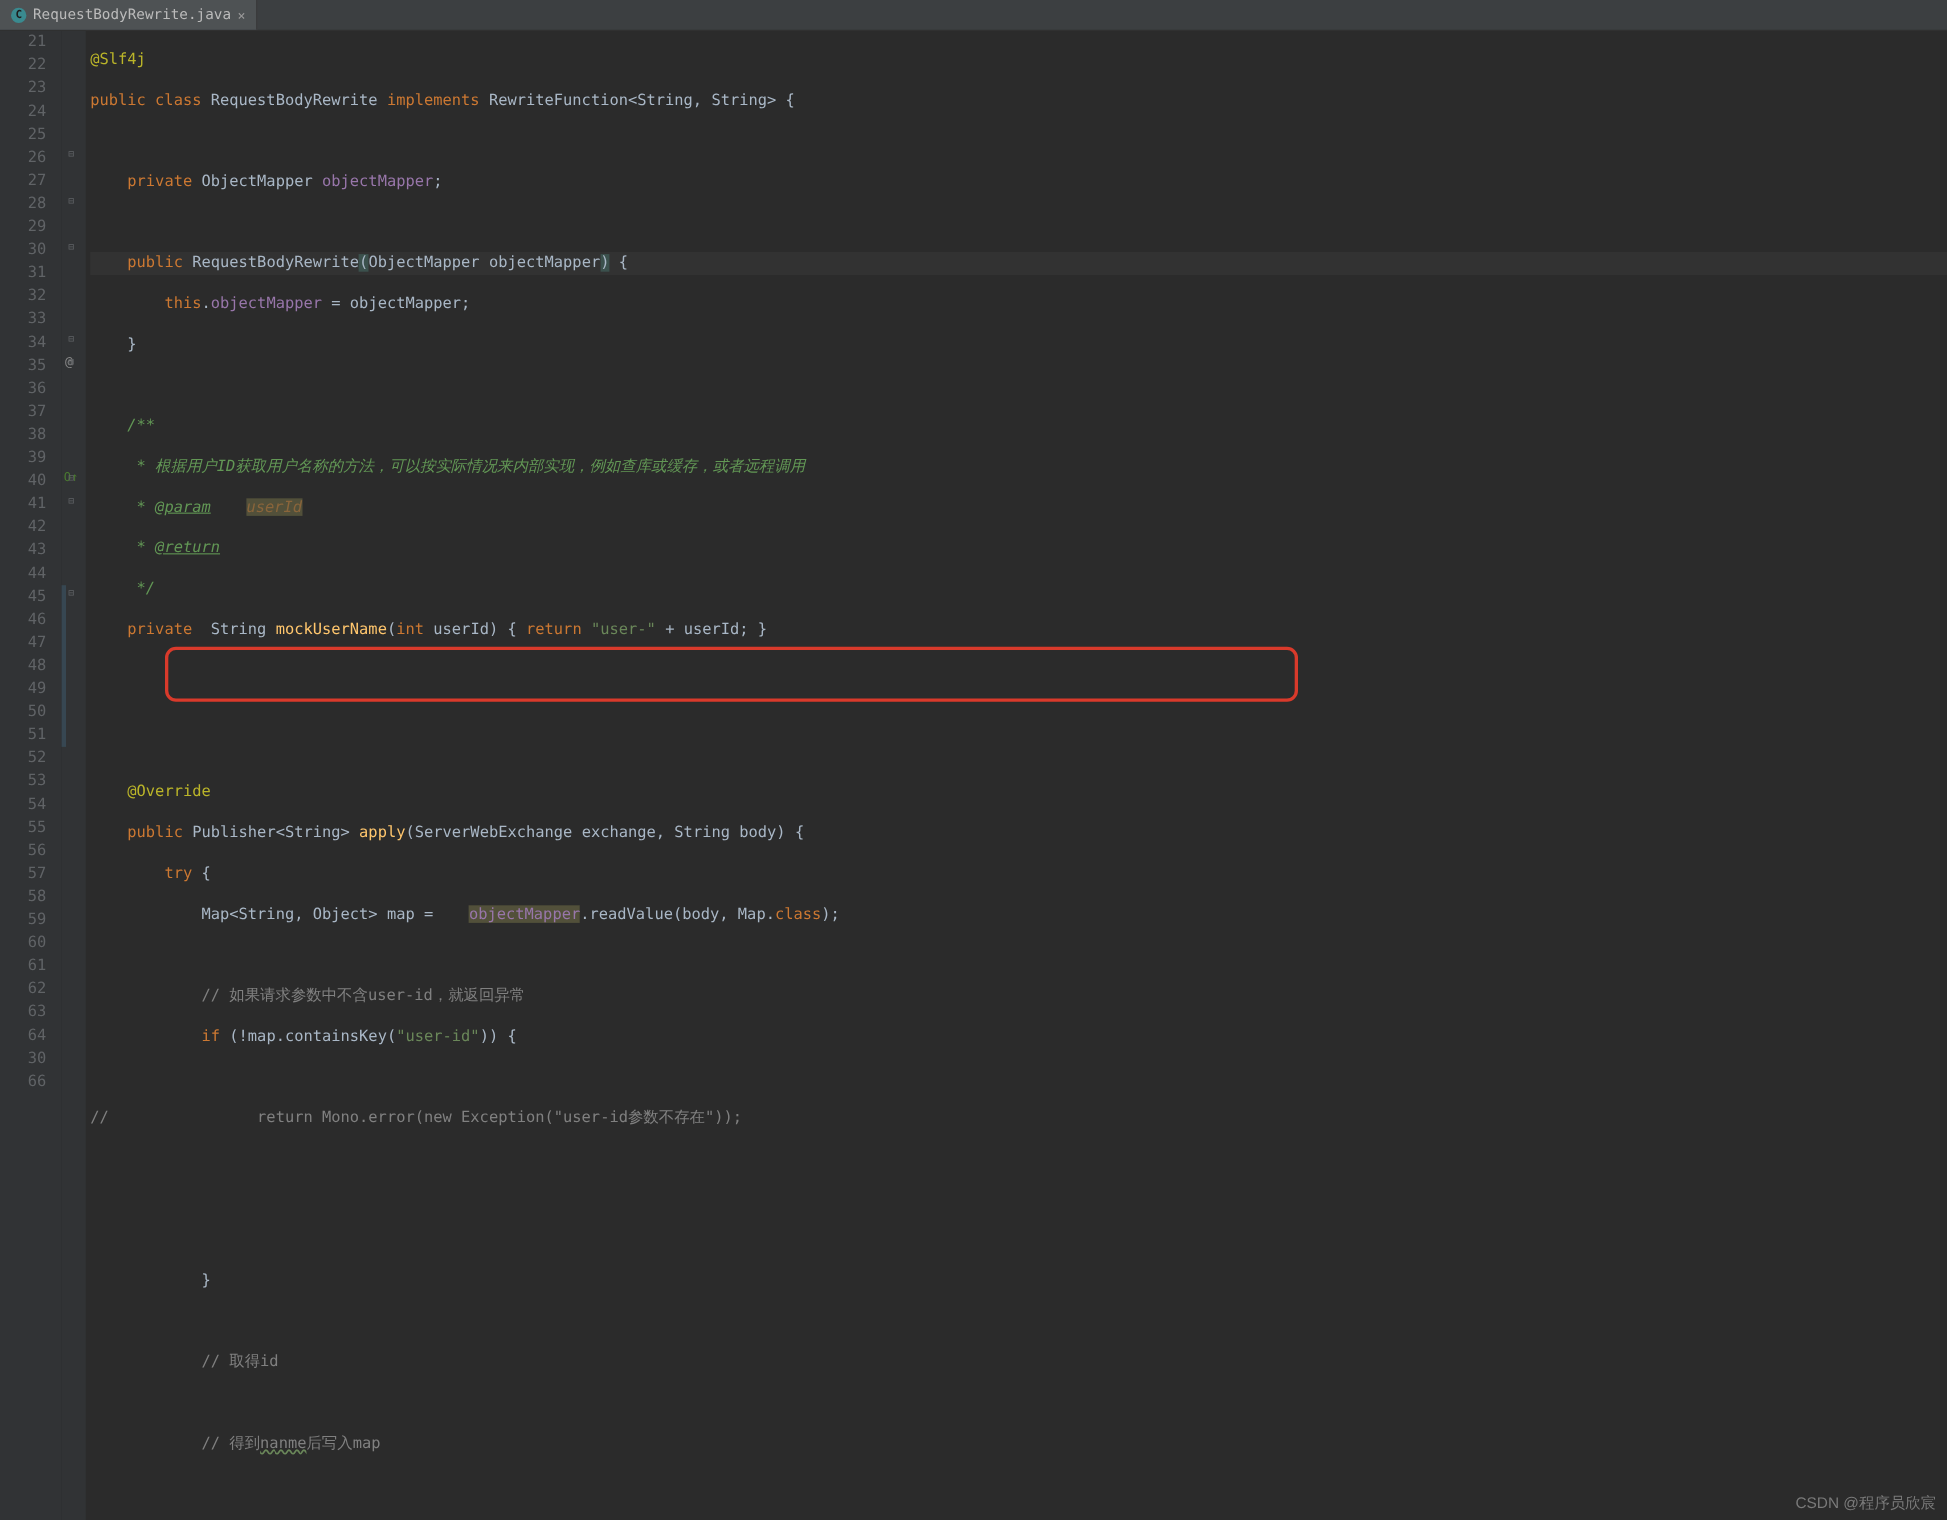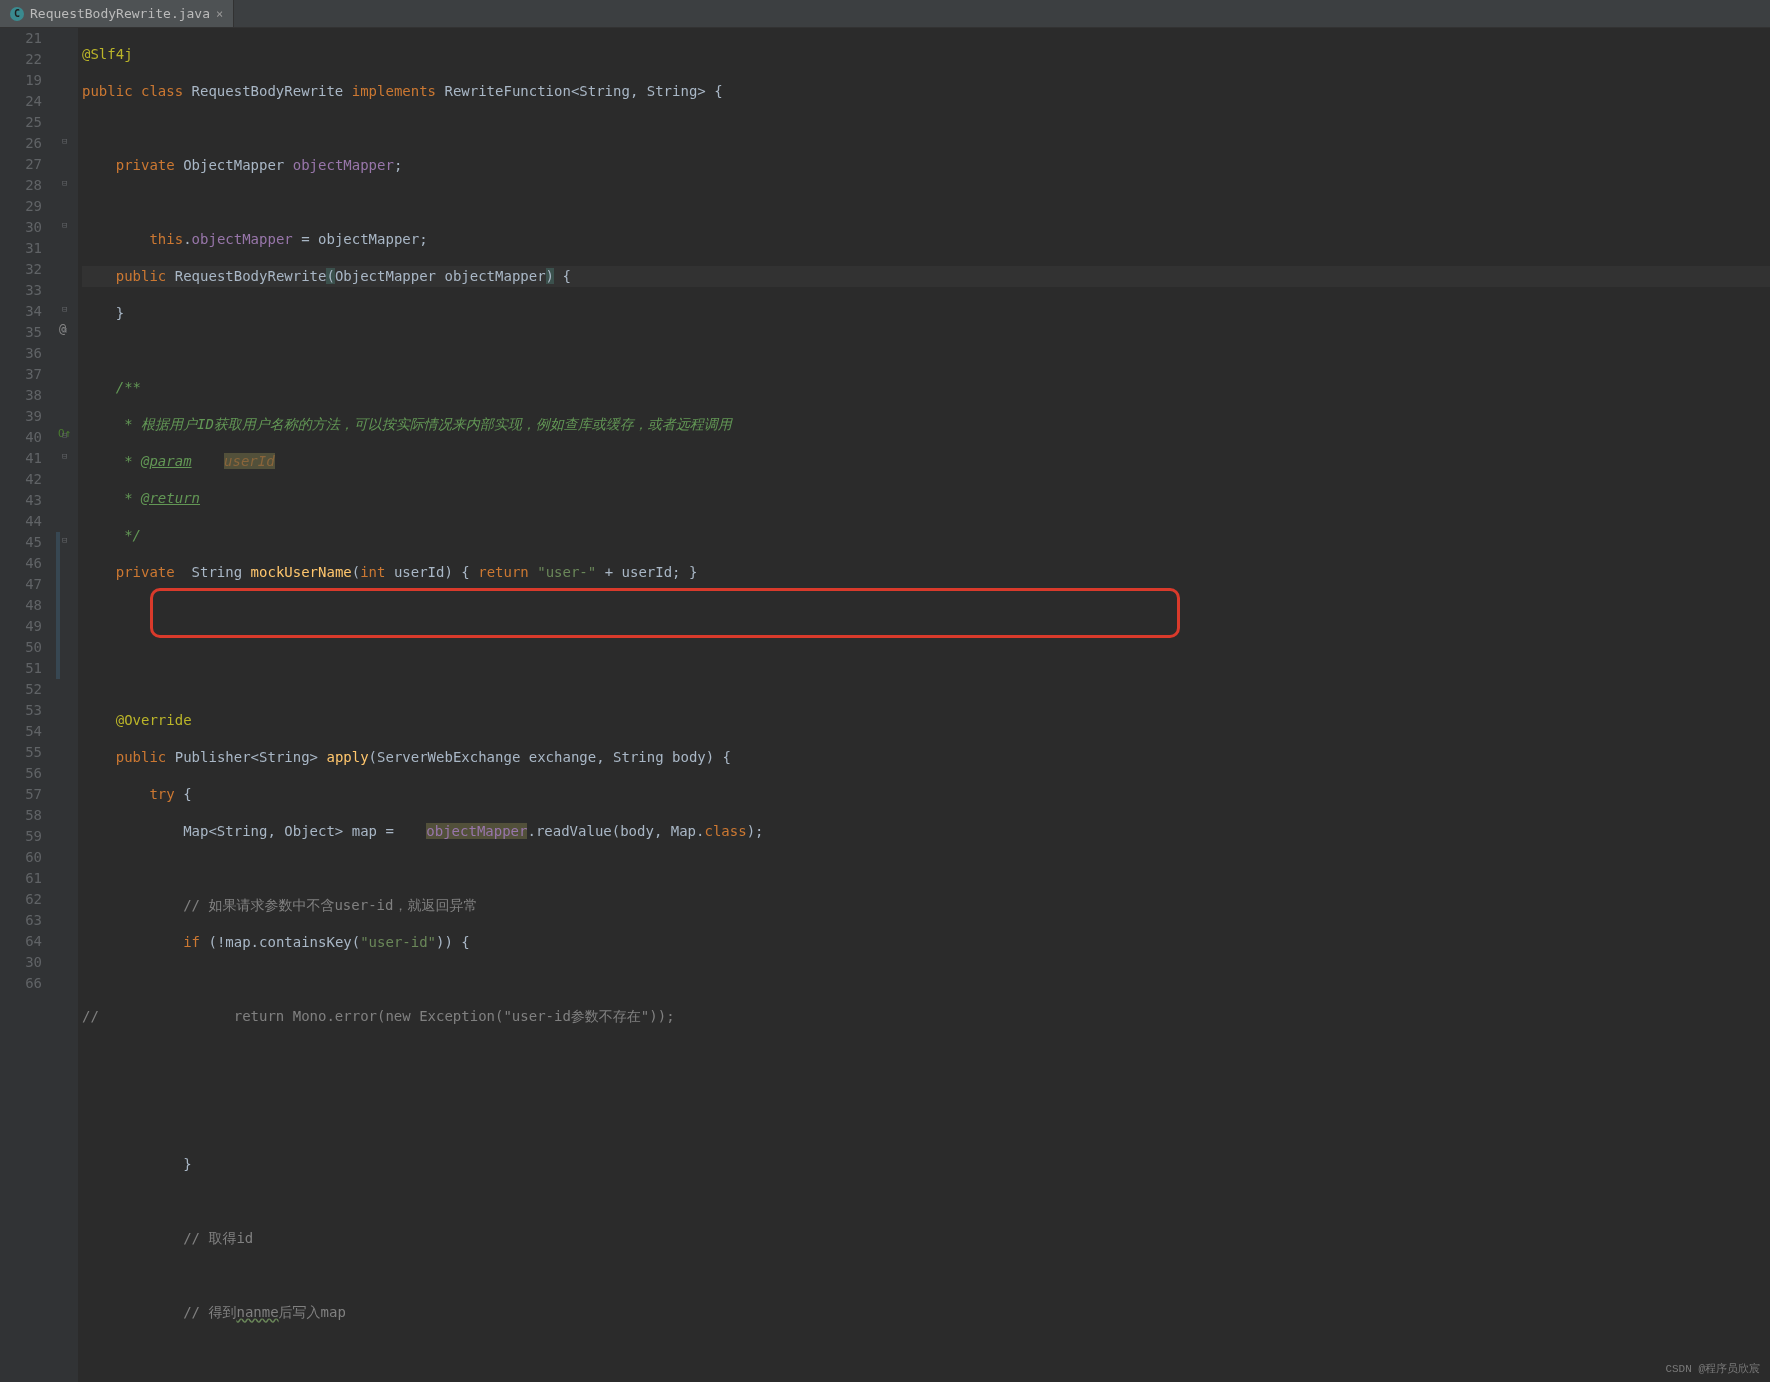--- a/index.html
+++ b/index.html
@@ -89,22 +89,22 @@
       position: absolute;
       color: #606366;
       font-size: 9px;
       left: 6px;
     }
     .watermark {
       position: fixed;
       bottom: 6px;
       right: 10px;
       color: #7a7a7a;
-      font-size: 11px;
-      font-family: Liberation Mono, monospace;
+      font-size: 14px;
+      font-family: Liberation Sans, sans-serif;
     }
     .change-marker {
       position: absolute;
       left: 0;
       width: 4px;
       background: #374752;
     }
   </style>
 </head>
 <body>
@@ -114,21 +114,21 @@
     <span class="tab-icon">C</span>
     <span class="tab-label">RequestBodyRewrite.java</span>
     <span class="tab-close">×</span>
   </div>
 </div>
 
 <div class="editor">
   <div class="gutter" id="gutter">
       <div class="line-row">21</div>
       <div class="line-row">22</div>
-      <div class="line-row">19</div>
+      <div class="line-row">23</div>
       <div class="line-row">24</div>
       <div class="line-row">25</div>
       <div class="line-row">26</div>
       <div class="line-row">27</div>
       <div class="line-row">28</div>
       <div class="line-row">29</div>
       <div class="line-row">30</div>
       <div class="line-row">31</div>
       <div class="line-row">32</div>
       <div class="line-row">33</div>
@@ -178,22 +178,22 @@
     <div class="fold-icon" style="top:423px;">⊟</div>
     <div class="fold-icon" style="top:507px;">⊟</div>
     <div class="change-marker" style="top:504px; height:147px;"></div>
   </div>
   <div class="code">
 <div class="code-line"><span class="anno">@Slf4j</span></div>
 <div class="code-line"><span class="kw">public class </span><span>RequestBodyRewrite </span><span class="kw">implements </span><span>RewriteFunction&lt;String, String&gt; {</span></div>
 <div class="code-line"></div>
 <div class="code-line">    <span class="kw">private </span><span>ObjectMapper </span><span class="field">objectMapper</span><span>;</span></div>
 <div class="code-line"></div>
+<div class="code-line current-line">    <span class="kw">public </span><span>RequestBodyRewrite</span><span class="paren-hl">(</span><span>ObjectMapper objectMapper</span><span class="paren-hl">)</span><span> {</span></div>
 <div class="code-line">        <span class="kw">this</span><span>.</span><span class="field">objectMapper</span><span> = objectMapper;</span></div>
-<div class="code-line current-line">    <span class="kw">public </span><span>RequestBodyRewrite</span><span class="paren-hl">(</span><span>ObjectMapper objectMapper</span><span class="paren-hl">)</span><span> {</span></div>
 <div class="code-line">    <span>}</span></div>
 <div class="code-line"></div>
 <div class="code-line">    <span class="doc">/**</span></div>
 <div class="code-line">    <span class="doc"> * 根据用户ID获取用户名称的方法，可以按实际情况来内部实现，例如查库或缓存，或者远程调用</span></div>
 <div class="code-line">    <span class="doc"> * </span><span class="doc-tag">@param</span><span class="doc"> </span><span class="doc-param warn-bg">userId</span></div>
 <div class="code-line">    <span class="doc"> * </span><span class="doc-tag">@return</span></div>
 <div class="code-line">    <span class="doc"> */</span></div>
 <div class="code-line">    <span class="kw">private  </span><span>String </span><span class="method">mockUserName</span><span>(</span><span class="kw">int </span><span>userId) { </span><span class="kw">return </span><span class="str">"user-"</span><span> + userId; }</span></div>
 <div class="code-line"></div>
 <div class="code-line"></div>

